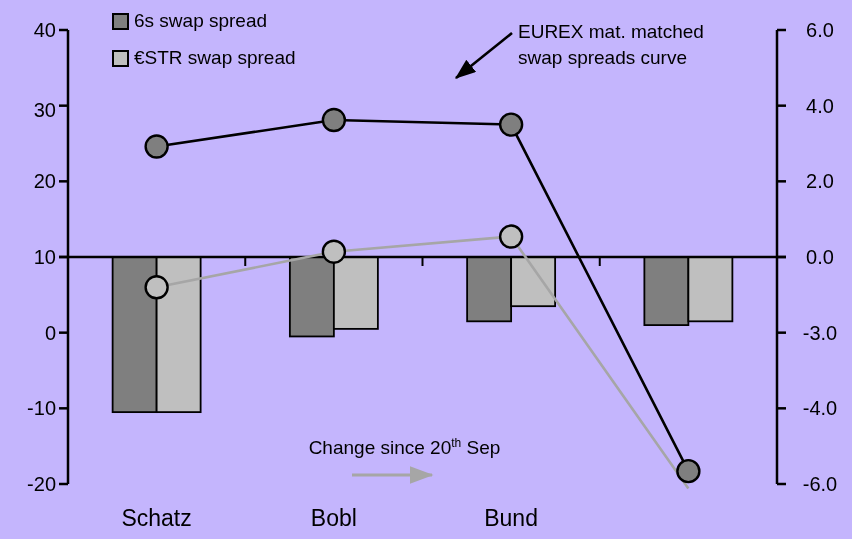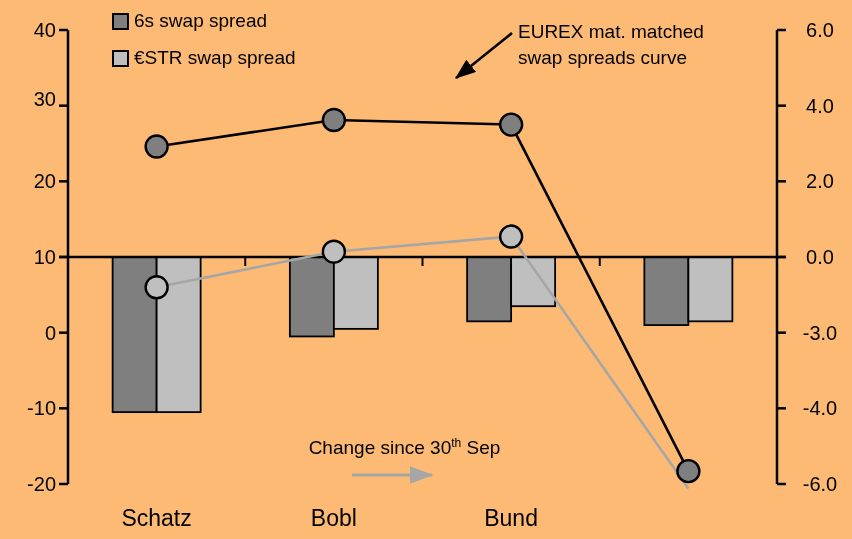--- a/index.html
+++ b/index.html
@@ -1,16 +1,16 @@
 <!DOCTYPE html>
 <html><head>
 <meta charset="utf-8">
 <style>
   html,body{margin:0;padding:0;background:#fff;}
-  .stage{position:relative;width:852px;height:539px;background:#fdba74;
+  .stage{position:relative;width:852px;height:539px;background:#c4b5fd;
          font-family:"Liberation Sans",sans-serif;color:#000;overflow:hidden;}
   .ticklab{position:absolute;height:22px;line-height:22px;font-size:20px;}
   .ylab-left{left:4px;width:52px;text-align:right;}
   .ylab-right{left:790px;width:60px;text-align:center;}
   .catlab{position:absolute;top:505px;width:140px;text-align:center;font-size:23px;}
   .legend-row{position:absolute;left:112px;display:flex;align-items:center;height:22px;gap:5px;}
   .swatch{width:13px;height:13px;border:2px solid #000;flex:0 0 auto;}
   .legend-text{font-size:19px;white-space:nowrap;}
   .anno{position:absolute;left:518px;top:19px;font-size:19px;line-height:26px;white-space:nowrap;}
   .change-note{position:absolute;left:282px;top:436px;width:245px;text-align:center;
@@ -71,21 +71,21 @@
         <circle cx="156.625" cy="146.52666666666664" r="11" fill="#7f7f7f" stroke="#000" stroke-width="2.4"></circle>
         <circle cx="333.875" cy="120.04333333333335" r="11" fill="#7f7f7f" stroke="#000" stroke-width="2.4"></circle>
         <circle cx="511.125" cy="124.58333333333337" r="11" fill="#7f7f7f" stroke="#000" stroke-width="2.4"></circle>
         <circle cx="688.375" cy="471.13666666666666" r="11" fill="#7f7f7f" stroke="#000" stroke-width="2.4"></circle>
       </g>
     <line x1="512" y1="33" x2="456" y2="78" stroke="#000" stroke-width="2.6" marker-end="url(#ah-black)"></line>
     <line x1="352" y1="475" x2="432" y2="475" stroke="#a6a6a6" stroke-width="3" marker-end="url(#ah-gray)"></line>
   </svg>
 
   <div class="ticklab ylab-left" style="top:19px">40</div>
-  <div class="ticklab ylab-left" style="top:88px">30</div>
+  <div class="ticklab ylab-left" style="top:99px">30</div>
   <div class="ticklab ylab-left" style="top:170.3px">20</div>
   <div class="ticklab ylab-left" style="top:246px">10</div>
   <div class="ticklab ylab-left" style="top:321.7px">0</div>
   <div class="ticklab ylab-left" style="top:397.3px">-10</div>
   <div class="ticklab ylab-left" style="top:473px">-20</div>
 
   <div class="ticklab ylab-right" style="top:19px">6.0</div>
   <div class="ticklab ylab-right" style="top:94.7px">4.0</div>
   <div class="ticklab ylab-right" style="top:170.3px">2.0</div>
   <div class="ticklab ylab-right" style="top:246px">0.0</div>
@@ -104,14 +104,14 @@
   <div class="legend-row" style="top:47px">
     <span class="swatch" style="background: rgb(191, 191, 191);"></span>
     <span class="legend-text">€STR swap spread</span>
   </div>
 
   <div class="anno">
     <div>EUREX mat. matched</div>
     <div>swap spreads curve</div>
   </div>
 
-  <div class="change-note"><span>Change since 30</span><sup>th</sup><span> Sep</span></div>
+  <div class="change-note"><span>Change since 20</span><sup>th</sup><span> Sep</span></div>
 </div>
 
 </body></html>

